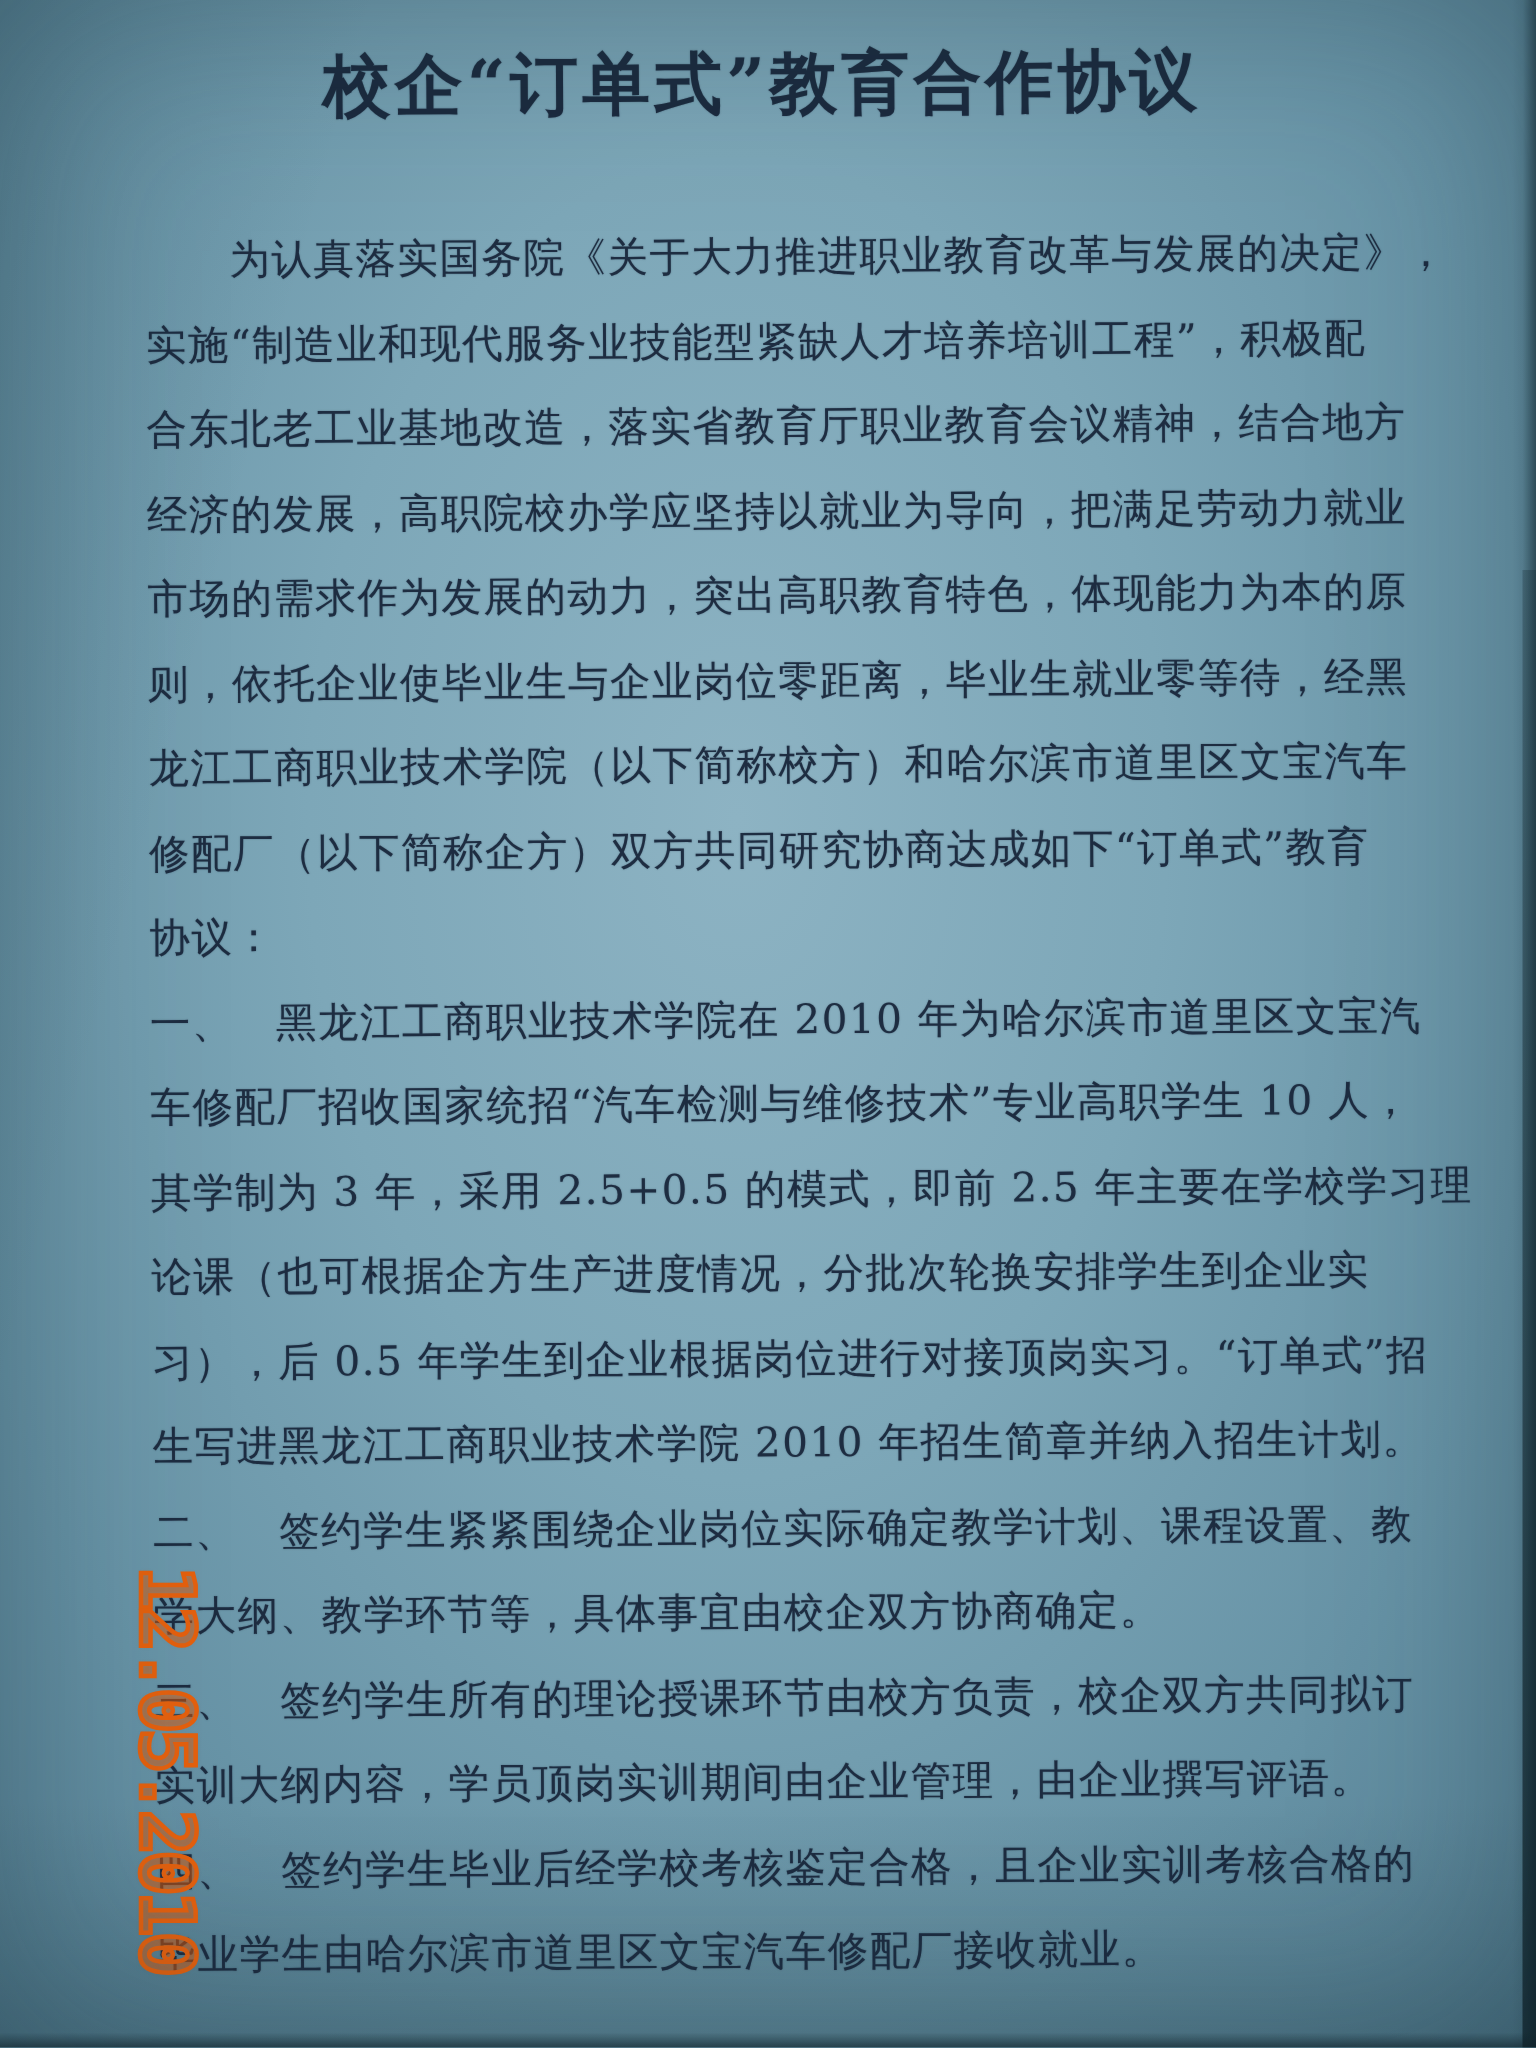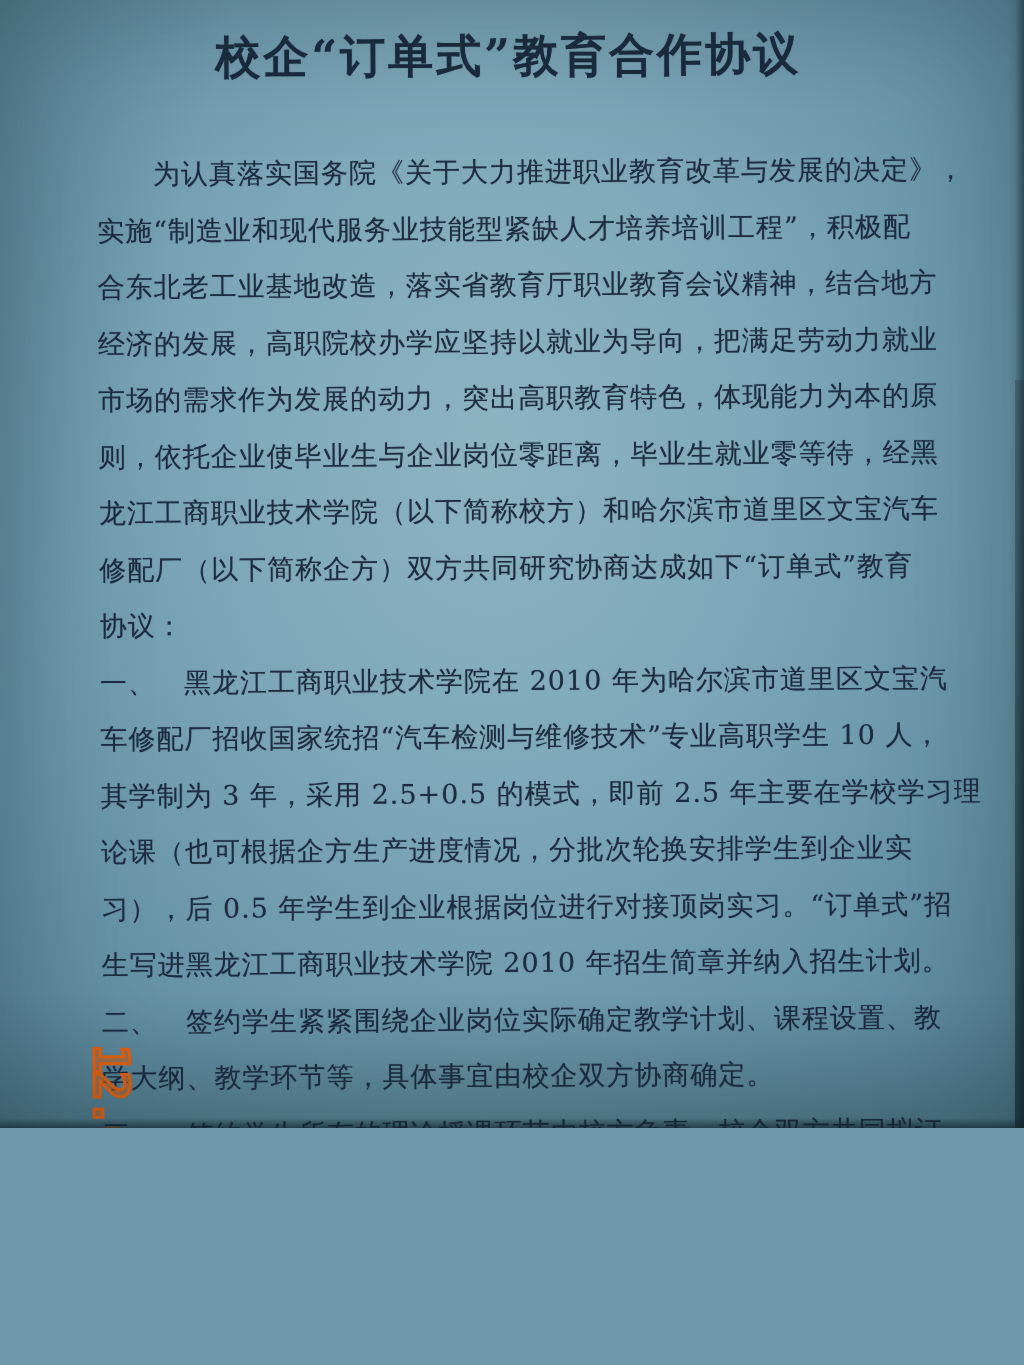--- a/index.html
+++ b/index.html
@@ -2,21 +2,21 @@
 <html><head>
 <meta charset="utf-8">
 <style>
   html,body{margin:0;padding:0;}
   body{
     width:1024px;height:1365px;overflow:hidden;
     font-family:"DejaVu Serif","Liberation Serif",serif;
     background:#6d99ab;
   }
   .paper{
-    position:relative;width:1024px;height:1128px;overflow:hidden;
+    position:relative;width:1024px;height:1365px;overflow:hidden;
     background:
       linear-gradient(105deg, rgba(40,70,82,0.18) 0%, rgba(40,70,82,0) 18%),
       linear-gradient(0deg, rgba(30,58,68,0.22) 0%, rgba(30,58,68,0) 12%),
       radial-gradient(ellipse at 48% 40%, #8db3c3 0%, #7da7b8 38%, #6793a6 72%, #557f93 100%);
   }
   .vignette{
     position:absolute;inset:0;pointer-events:none;
     box-shadow:inset 0 0 140px rgba(25,52,62,0.38);
   }
   .right-edge{

